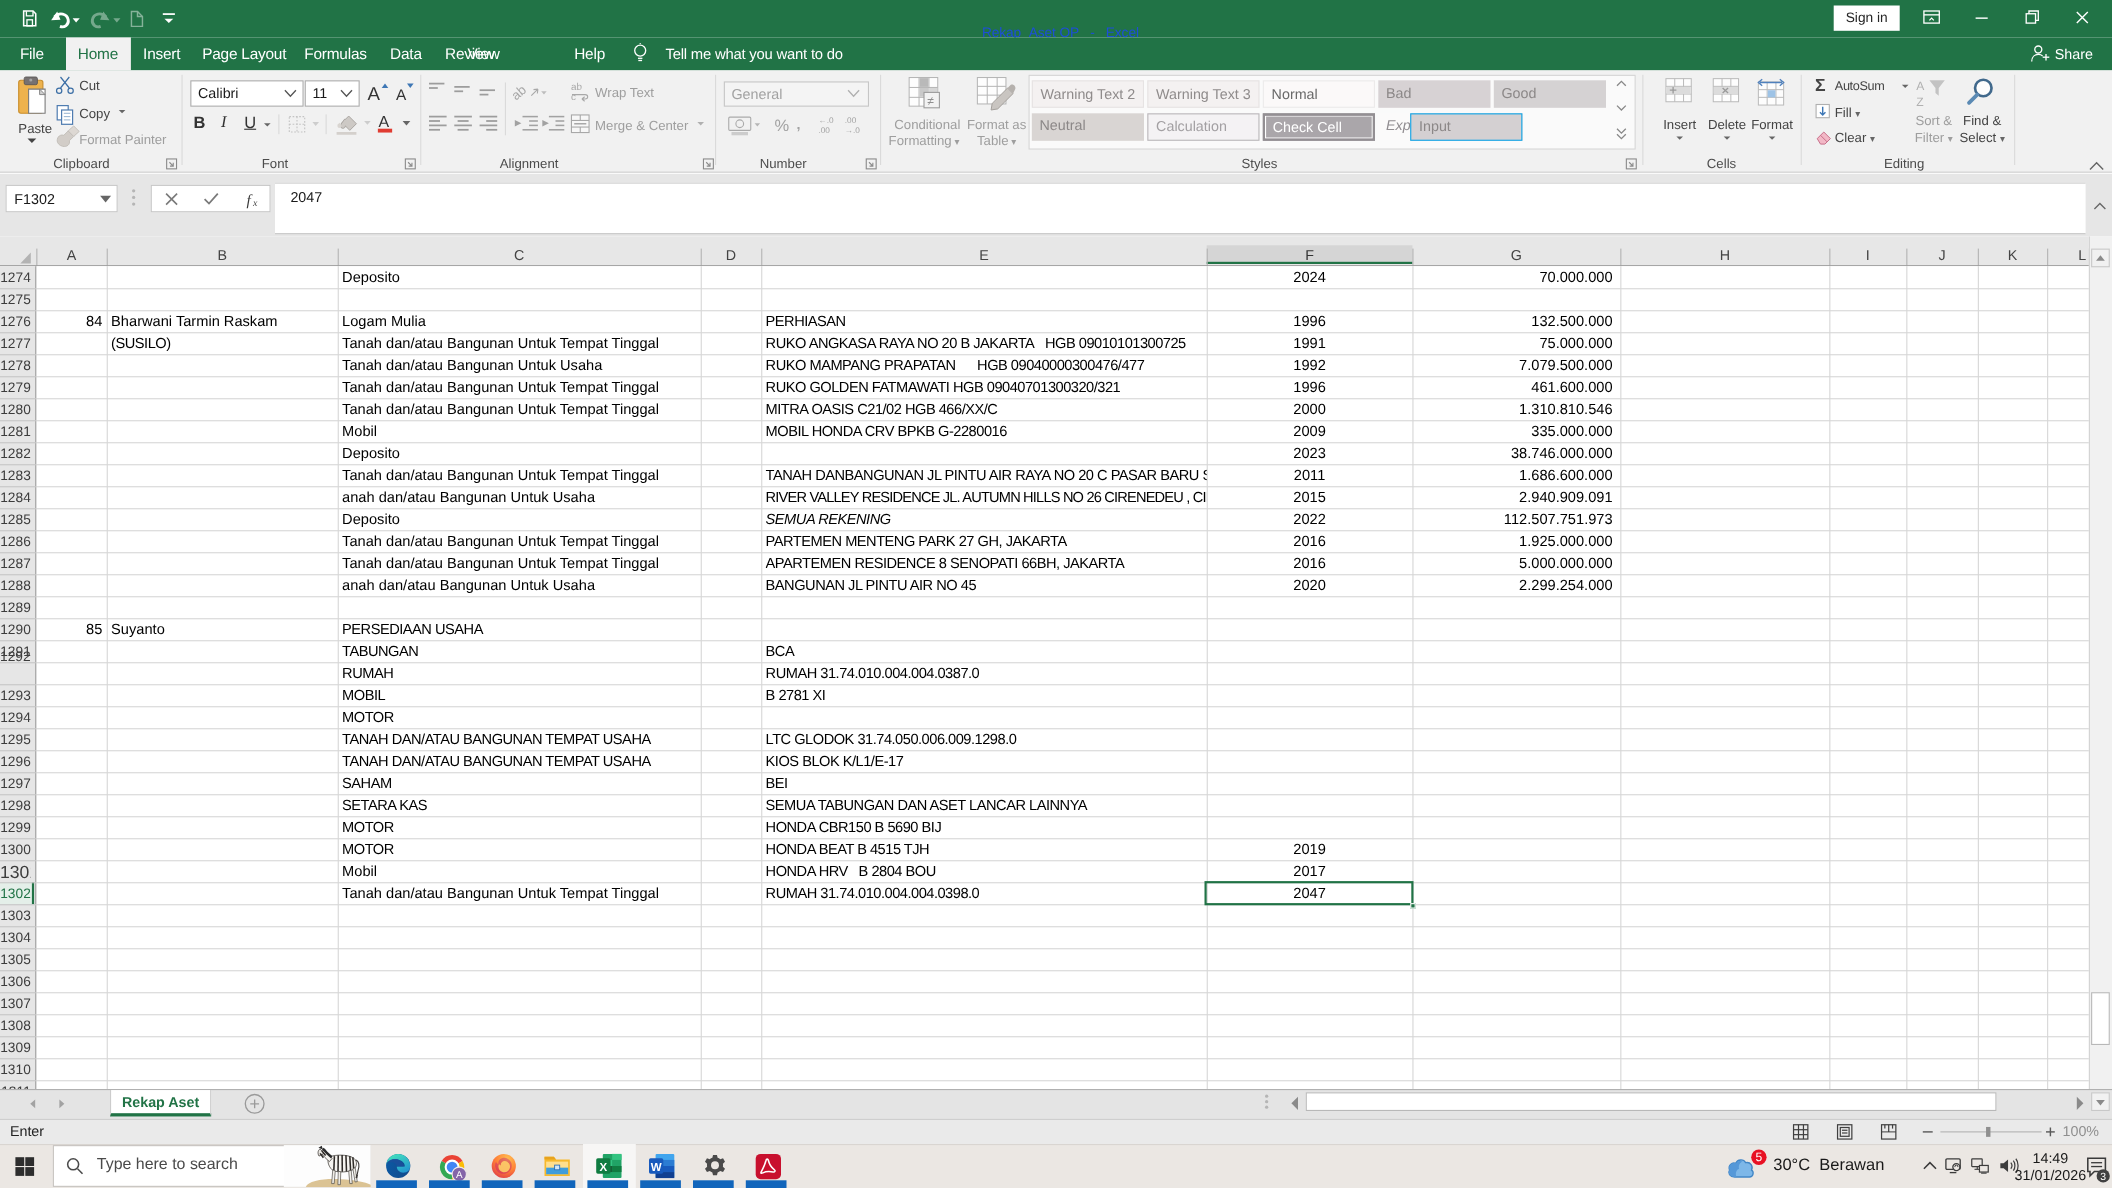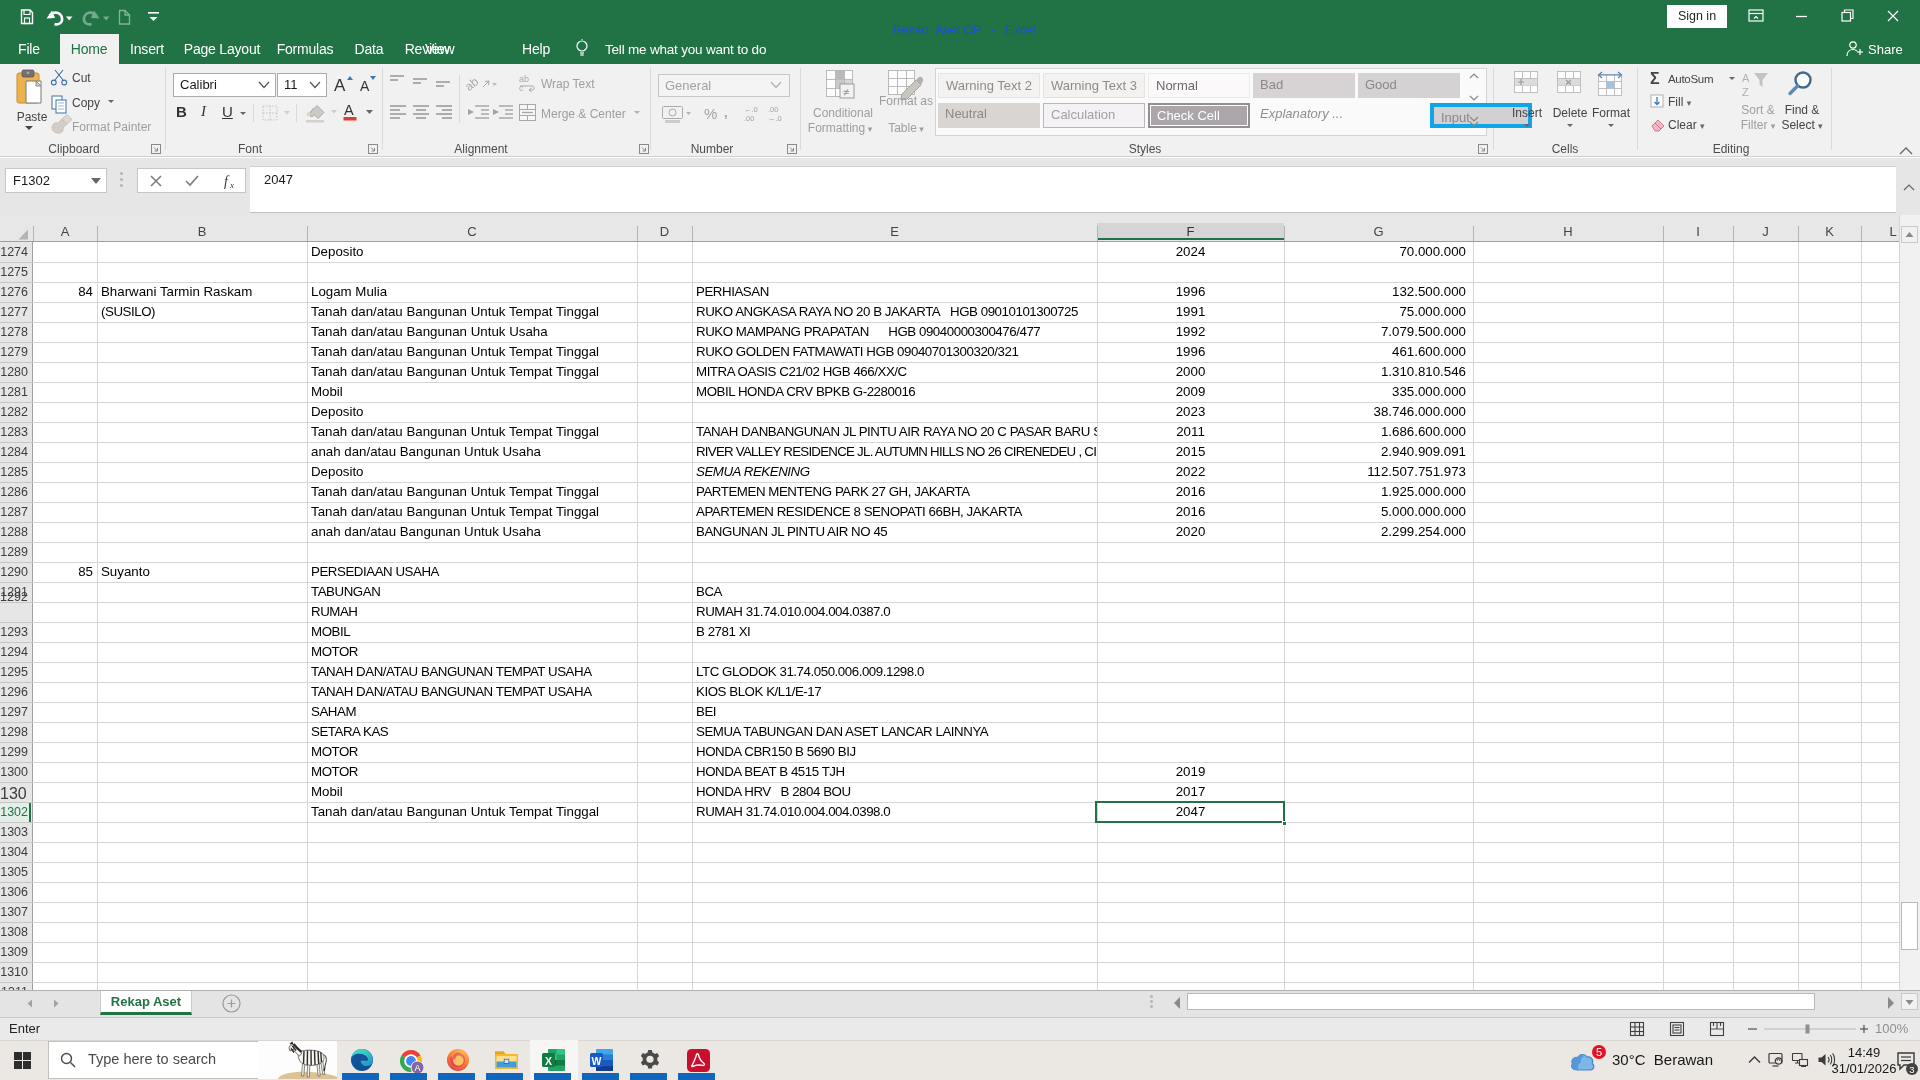--- a/index.html
+++ b/index.html
@@ -311,33 +311,33 @@
 <g stroke="#b3b3b3" fill="#fdfdfd" stroke-width="0.9">
 <rect x="0.5" y="0.5" width="26" height="24"></rect>
 <line x1="9.5" y1="0.5" x2="9.5" y2="24.5"></line>
         <line x1="18.5" y1="0.5" x2="18.5" y2="24.5"></line>
 <line x1="0.5" y1="8.5" x2="26.5" y2="8.5"></line>
         <line x1="0.5" y1="16.5" x2="26.5" y2="16.5"></line>
 </g>
 <path d="M14 24 L28 10 L33 15 L19 29 L13 30 Z" fill="#c9c5c1" stroke="#a39f9b" stroke-width="0.9"></path>
 <path d="M28 10 L33 15 L35 11 C36 8 32 5 30 8 Z" fill="#b5b1ad"></path>
 </svg>
-<div class="ab dimtxt" style="left:870px;top:94px;width:72px;text-align:center;font-size:12px;">Format as</div>
+<div class="ab dimtxt" style="left:870px;top:106px;width:72px;text-align:center;font-size:12px;">Format as</div>
 <div class="ab dimtxt" style="left:870px;top:121px;width:72px;text-align:center;font-size:12px;">Table<span style="font-size:9px;"> ▾</span></div>
 <div class="ab" style="left:935px;top:68px;width:552px;height:68px;background:#fafafa;border:1px solid #d4d4d4;"></div>
 <div class="ab" style="left:938px;top:73px;width:102px;height:25px;background:#f4f1f1;border:1px solid #e6e3e3;color:#8f8b8b;font-size:13px;font-style:normal;line-height:24px;padding-left:7px;overflow:hidden;">Warning Text 2</div>
 <div class="ab" style="left:1043px;top:73px;width:102px;height:25px;background:#f4f1f1;border:1px solid #e6e3e3;color:#8f8b8b;font-size:13px;font-style:normal;line-height:24px;padding-left:7px;overflow:hidden;">Warning Text 3</div>
 <div class="ab" style="left:1148px;top:73px;width:102px;height:25px;background:#fbf9f9;border:1px solid #eceaea;color:#6a6a6a;font-size:13px;font-style:normal;line-height:24px;padding-left:7px;overflow:hidden;">Normal</div>
 <div class="ab" style="left:1253px;top:73px;width:102px;height:25px;background:#d7d2d4;border:none;color:#8c8888;font-size:13px;font-style:normal;line-height:24px;padding-left:7px;overflow:hidden;">Bad</div>
 <div class="ab" style="left:1358px;top:73px;width:102px;height:25px;background:#d5d2d3;border:none;color:#8c8888;font-size:13px;font-style:normal;line-height:24px;padding-left:7px;overflow:hidden;">Good</div>
 <div class="ab" style="left:938px;top:103px;width:102px;height:25px;background:#d9d5d3;border:none;color:#8c8888;font-size:13px;font-style:normal;line-height:22px;padding-left:7px;overflow:hidden;">Neutral</div>
 <div class="ab" style="left:1043px;top:103px;width:102px;height:25px;background:#f4f2f4;border:1px solid #bab7ba;color:#a3a0a3;font-size:13px;font-style:normal;line-height:22px;padding-left:7px;overflow:hidden;">Calculation</div>
 <div class="ab" style="left:1148px;top:103px;width:102px;height:25px;background:#aaa6aa;border:2px solid #938f93;color:#ffffff;font-size:13px;font-style:normal;line-height:22px;padding-left:7px;overflow:hidden;box-shadow:inset 0 0 0 1px #fff;">Check Cell</div>
 <div class="ab" style="left:1253px;top:103px;width:102px;height:25px;background:#fbfafa;border:none;color:#918d91;font-size:13px;font-style:italic;line-height:22px;padding-left:7px;overflow:hidden;">Explanatory ...</div>
-<div class="ab" style="left:1430px;top:103px;width:102px;height:25px;background:#d4d0d2;border:4px solid #0ea5e9;color:#8c8888;font-size:13px;font-style:normal;line-height:22px;padding-left:7px;overflow:hidden;">Input</div>
+<div class="ab" style="left:1282px;top:103px;width:102px;height:25px;background:#d4d0d2;border:1px solid #0ea5e9;color:#8c8888;font-size:13px;font-style:normal;line-height:22px;padding-left:7px;overflow:hidden;">Input</div>
 <svg class="ab" style="left:1468px;top:72px;" width="12" height="12" viewBox="0 0 12 12">
       <path d="M2 6 L6 2 L10 6" stroke="#888" fill="none" stroke-width="1.2"></path>
     </svg>
 <svg class="ab" style="left:1468px;top:94px;" width="12" height="12" viewBox="0 0 12 12">
       <path d="M2 2 L6 6 L10 2" stroke="#888" fill="none" stroke-width="1.2"></path>
     </svg>
 <svg class="ab" style="left:1468px;top:116px;" width="12" height="12" viewBox="0 0 12 12">
       <path d="M2 1 L6 5 L10 1 M2 6 L6 10 L10 6" stroke="#888" fill="none" stroke-width="1.2"></path>
     </svg>
 <svg class="ab" style="left:1514px;top:71px;" width="26" height="24" viewBox="0 0 26 24">

